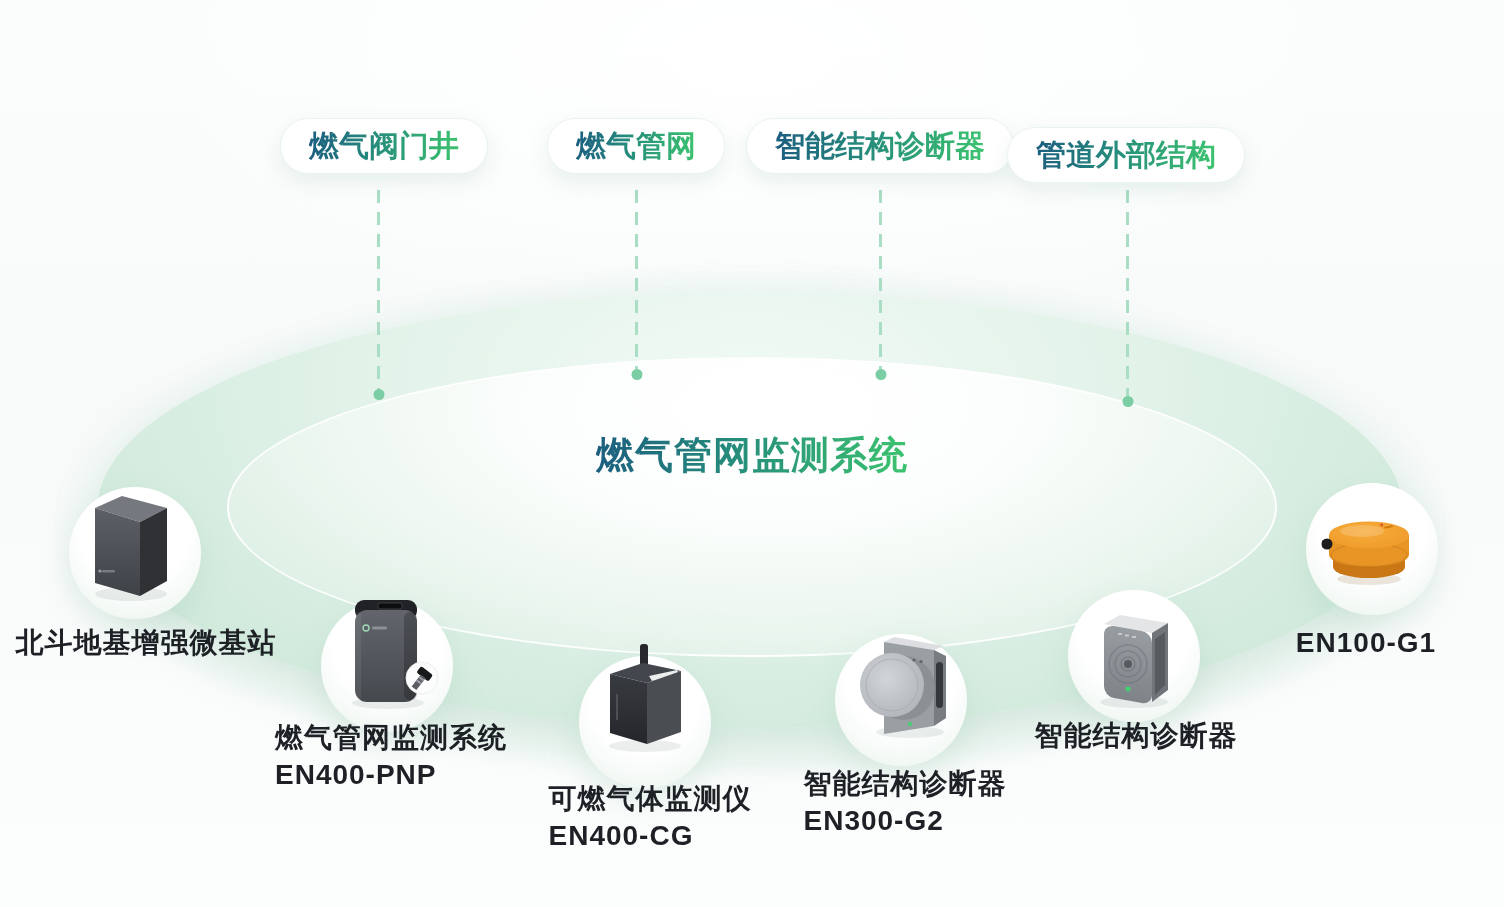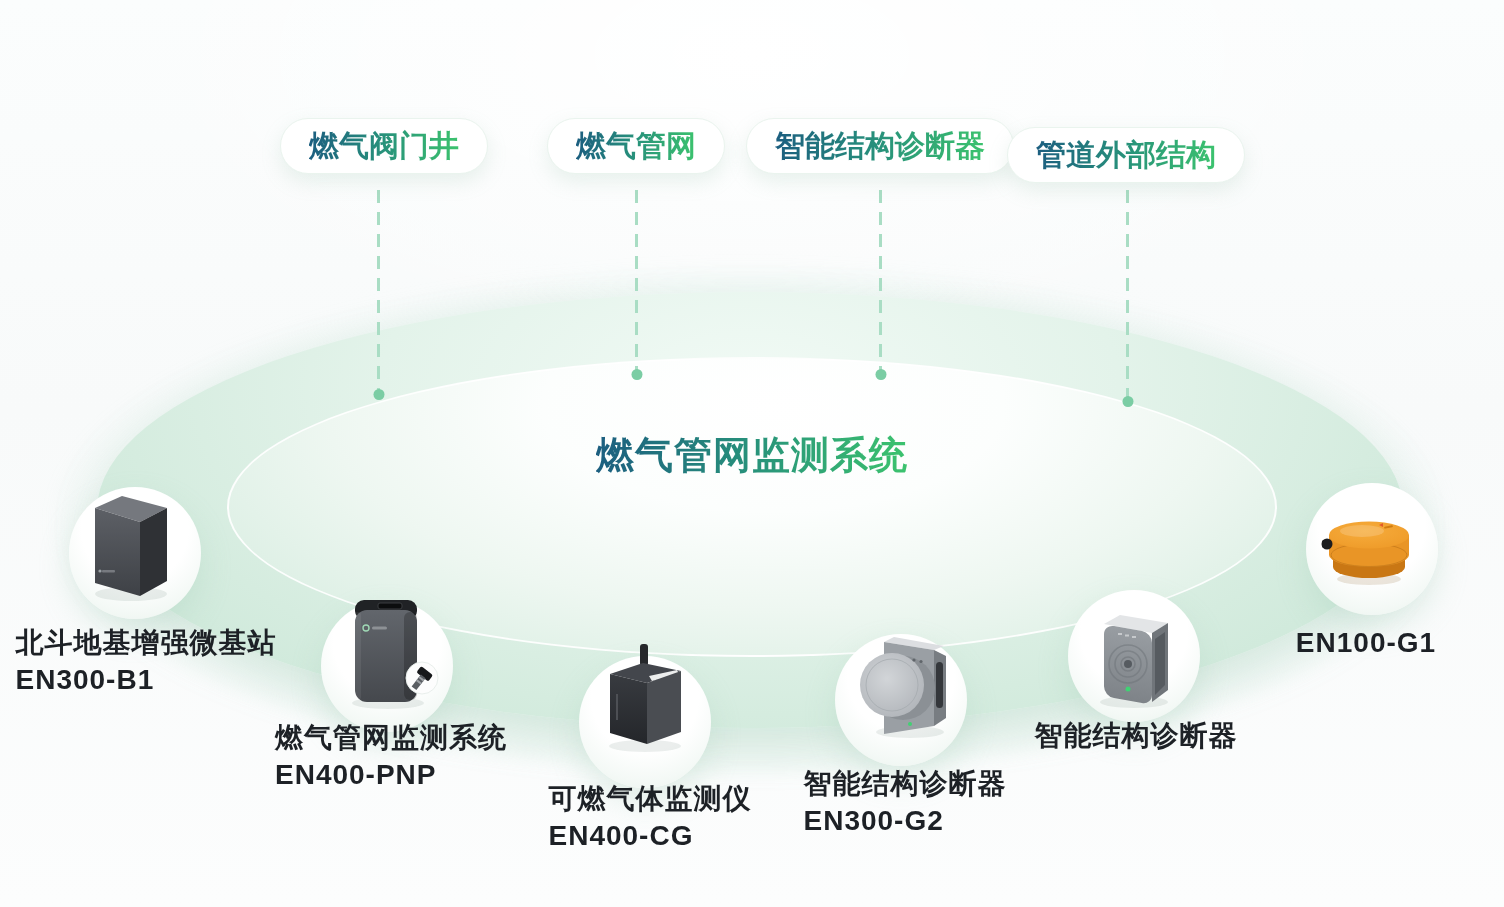--- a/index.html
+++ b/index.html
@@ -203,21 +203,20 @@
     <ellipse cx="57" cy="46" rx="40" ry="13.5" fill="url(#rg6)"></ellipse>
     <ellipse cx="50" cy="42" rx="22" ry="6" fill="rgba(255,255,255,0.18)"></ellipse>
     <rect x="72" y="37" width="9" height="2" rx="1" transform="rotate(-12 76 38)" fill="#d07c10"></rect>
     <polygon points="67,36 71,34 71,38" fill="#e25b2a"></polygon>
     <rect x="10" y="51" width="7" height="8" rx="2" fill="#1c1d1f"></rect>
     <circle cx="15" cy="55" r="5.5" fill="#1c1d1f"></circle>
   </svg>
 
   <div class="dev-label label-1">
     <div>北斗地基增强微基站</div>
-    <div>EN300-B1</div>
   </div>
   <div class="dev-label label-2">
     <div>燃气管网监测系统</div>
     <div>EN400-PNP</div>
   </div>
   <div class="dev-label label-3">
     <div>可燃气体监测仪</div>
     <div>EN400-CG</div>
   </div>
   <div class="dev-label label-4">

